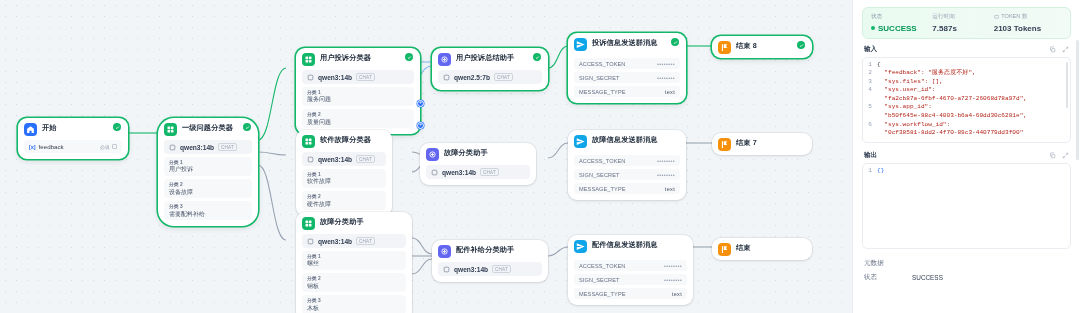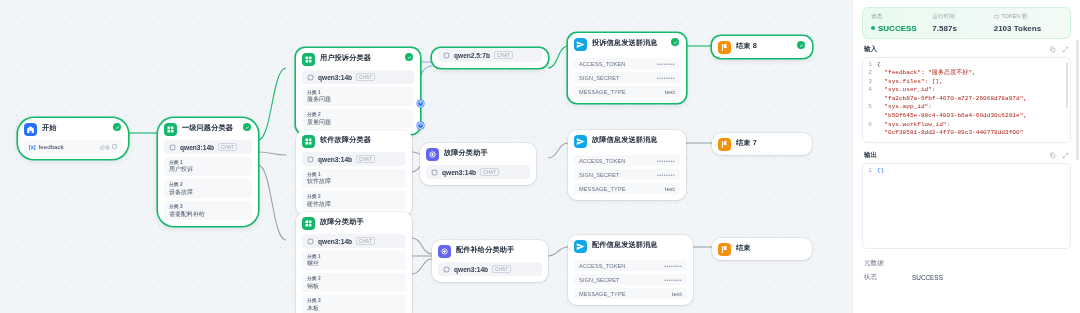--- a/index.html
+++ b/index.html
@@ -129,21 +129,21 @@
         <path d="M412,274 C422,274 422,259 432,259" stroke="#9aa4b2"></path>
         <path d="M548,68 C558,68 558,46 568,46" stroke="#12b76a"></path>
         <path d="M548,158 C558,158 558,143 568,143" stroke="#9aa4b2"></path>
         <path d="M548,256 C558,256 558,247 568,247" stroke="#9aa4b2"></path>
         <path d="M686,46 H700 H712" stroke="#12b76a"></path>
         <path d="M686,143 H700 H712" stroke="#9aa4b2"></path>
         <path d="M686,247 H700 H712" stroke="#9aa4b2"></path>
       </g>
     </svg>
 
-    <div class="node sel" style="left:18px; top:118px; width:110px;border-radius:16px;">
+    <div class="node sel" style="left:18px; top:118px; width:110px;">
       <div class="node-head">
         <span class="nicon ic-start">
           <svg viewBox="0 0 24 24" fill="#fff">
               <path d="M12 3 3 10v11h6v-6h6v6h6V10z"></path>
             </svg>
         </span>
         <span class="ntitle">开始</span>
         <span class="ncheck">
           <svg viewBox="0 0 24 24" fill="none" stroke="#fff" stroke-width="4">
               <path d="M5 13l4 4L19 7"></path>
@@ -235,21 +235,21 @@
         </div>
         <div class="cls-item">
           <div class="cls-lab">分类 2</div>
           <div class="cls-val">质量问题</div>
         </div>
       </div>
       <span class="port" style="right:-4px; top:52px;"></span>
       <span class="port" style="right:-4px; top:74px;"></span>
     </div>
 
-    <div class="node" style="left:296px; top:130px; width:116px;">
+    <div class="node" style="left:296px; top:130px; width:96px;">
       <div class="node-head">
         <span class="nicon ic-class">
           <svg viewBox="0 0 24 24" fill="#fff">
               <rect x="4" y="4" width="7" height="7" rx="1.5"></rect>
               <rect x="13" y="4" width="7" height="7" rx="1.5"></rect>
               <rect x="4" y="13" width="7" height="7" rx="1.5"></rect>
               <rect x="13" y="13" width="7" height="7" rx="1.5"></rect>
             </svg>
         </span>
         <span class="ntitle">软件故障分类器</span>
@@ -302,20 +302,34 @@
           <div class="cls-val">钢板</div>
         </div>
         <div class="cls-item">
           <div class="cls-lab">分类 3</div>
           <div class="cls-val">木板</div>
         </div>
       </div>
     </div>
 
     <div class="node sel" style="left:432px; top:48px; width:116px;">
+      <div class="node-head">
+        <span class="nicon ic-llm">
+          <svg viewBox="0 0 24 24" fill="none" stroke="#fff" stroke-width="2.4">
+              <circle cx="12" cy="12" r="7"></circle>
+              <path d="M12 8v8M8 12h8"></path>
+            </svg>
+        </span>
+        <span class="ntitle">用户投诉总结助手</span>
+        <span class="ncheck">
+          <svg viewBox="0 0 24 24" fill="none" stroke="#fff" stroke-width="4">
+              <path d="M5 13l4 4L19 7"></path>
+            </svg>
+        </span>
+      </div>
       <div class="node-body">
         <div class="model-row">
           <svg class="mi" viewBox="0 0 24 24" fill="none" stroke="#667085" stroke-width="2">
               <rect x="4" y="4" width="16" height="16" rx="3"></rect>
             </svg>
           <span class="model-name">qwen2.5:7b</span>
           <span class="chat-tag">CHAT</span>
         </div>
       </div>
     </div>

